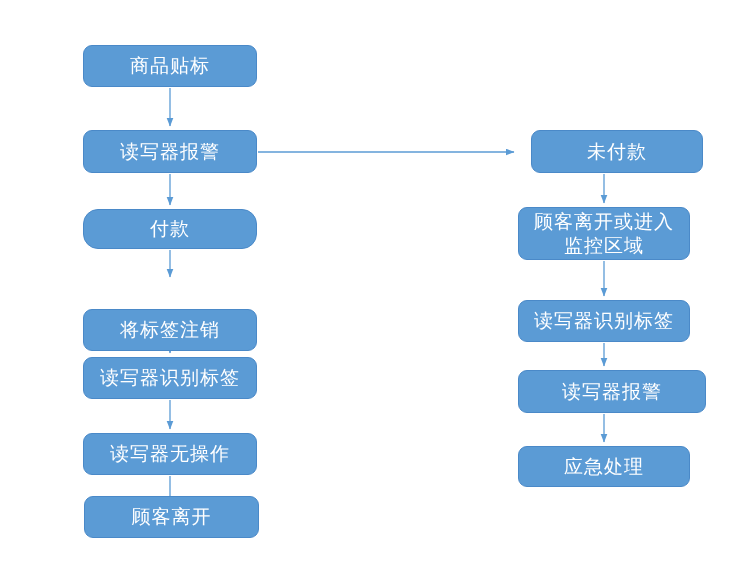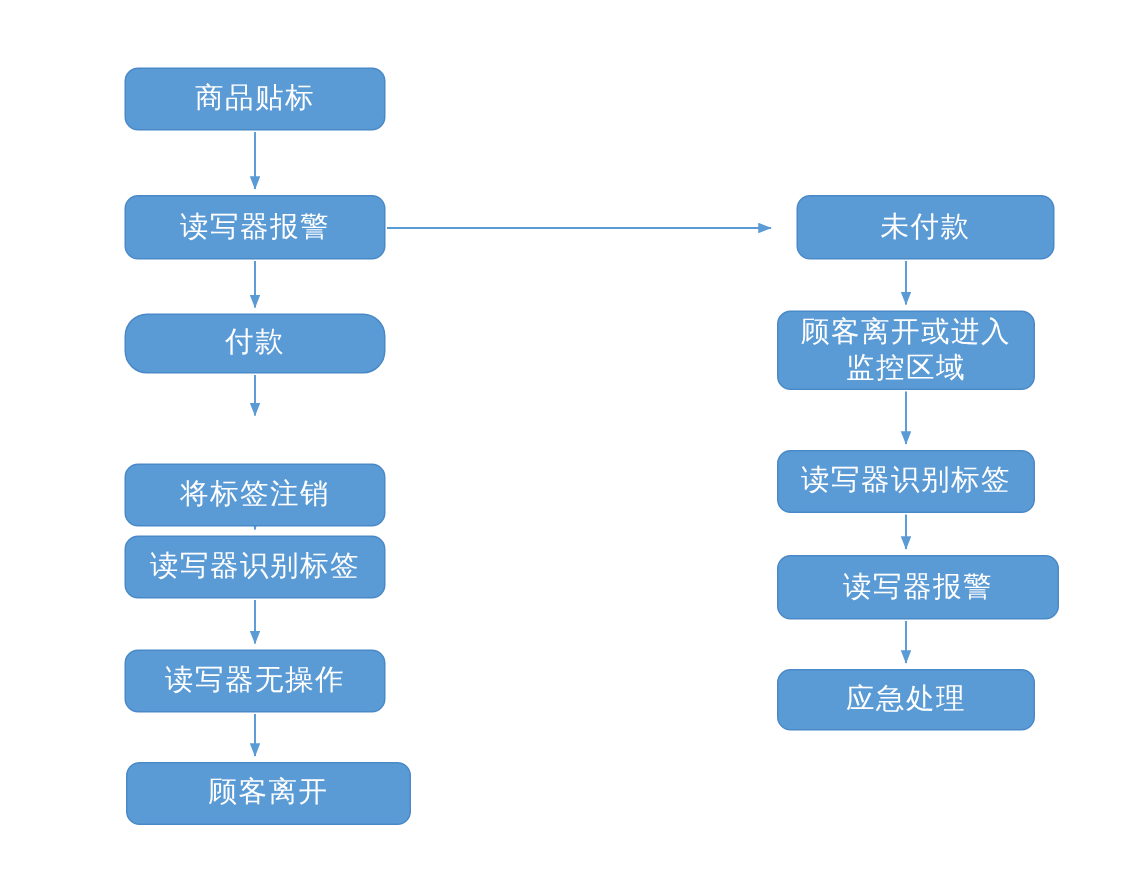--- a/index.html
+++ b/index.html
@@ -41,21 +41,21 @@
     white-space: pre-line;
     letter-spacing: 1px;
   }
   
   .l0 { left: 83px;  top: 45px;  width: 174px; height: 42px; }
   .l1 { left: 83px;  top: 130px; width: 174px; height: 43px; }
   .l2 { left: 83px;  top: 209px; width: 174px; height: 40px; border-radius: 15px; }
   .l3 { left: 83px;  top: 281px; width: 174px; height: 42px; margin-top: 28px; }
   .l4 { left: 83px;  top: 357px; width: 174px; height: 42px; }
   .l5 { left: 83px;  top: 433px; width: 174px; height: 42px; }
-  .l6 { left: 84px;  top: 508px; width: 190px; height: 42px; }
+  .l6 { left: 84px;  top: 496px; width: 175px; height: 42px; }
   
   .r0 { left: 518px; top: 130px; width: 172px; height: 43px; margin-left: 13px; }
   .r1 { left: 518px; top: 207px; width: 172px; height: 53px; }
   .r2 { left: 518px; top: 300px; width: 172px; height: 42px; }
   .r3 { left: 518px; top: 370px; width: 188px; height: 43px; }
   .r4 { left: 518px; top: 446px; width: 172px; height: 41px; font-family: Liberation Serif, serif; }
 </style>
 </head>
 <body>
 

